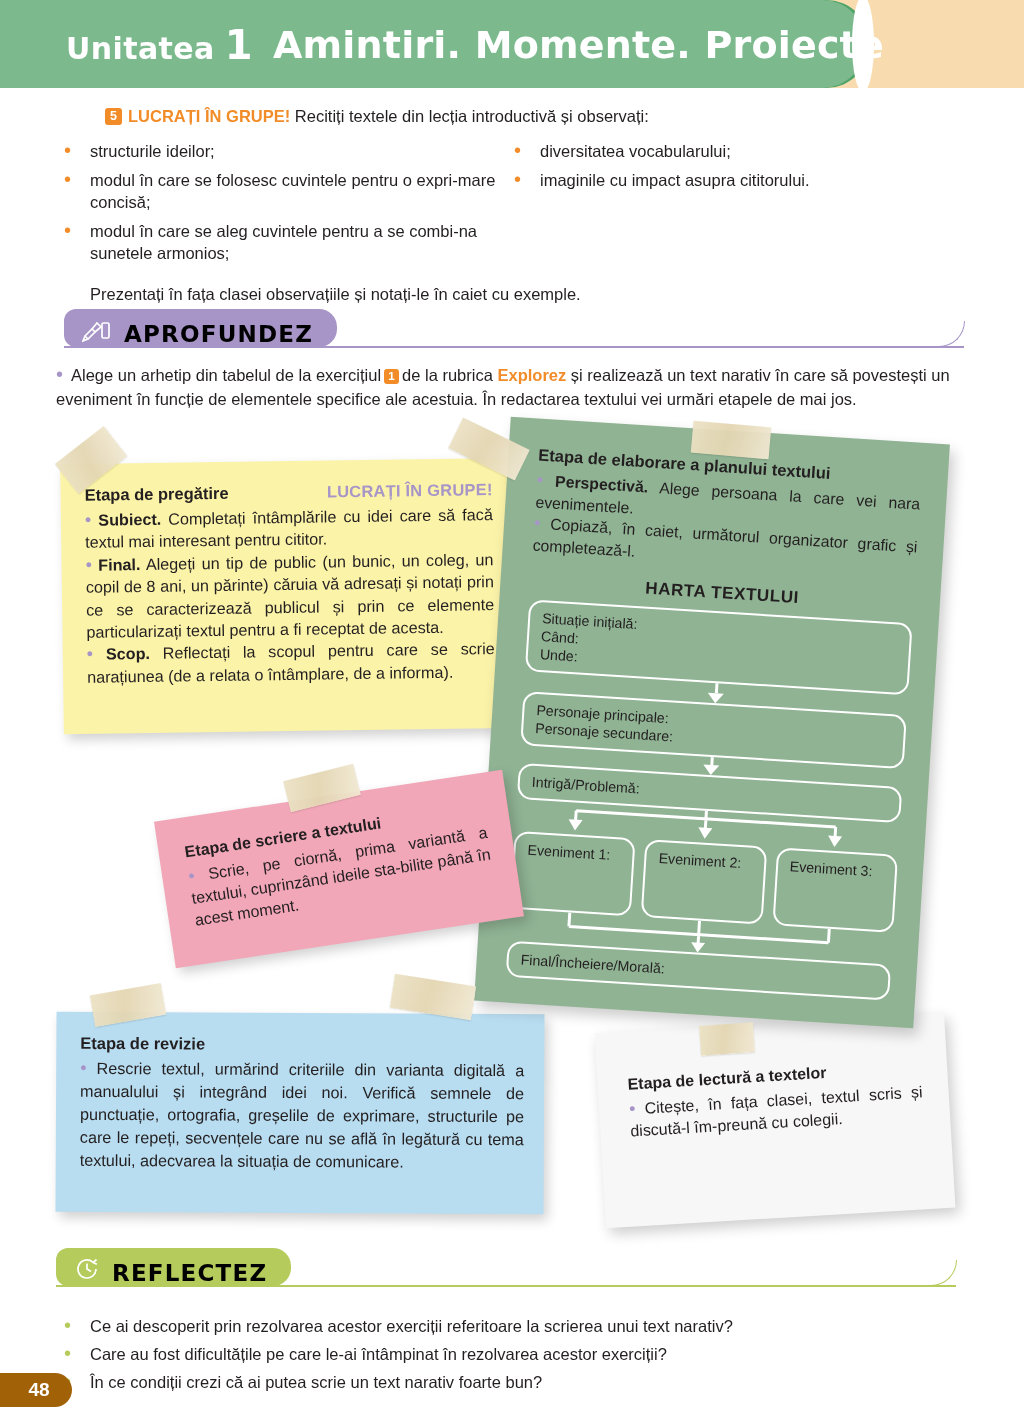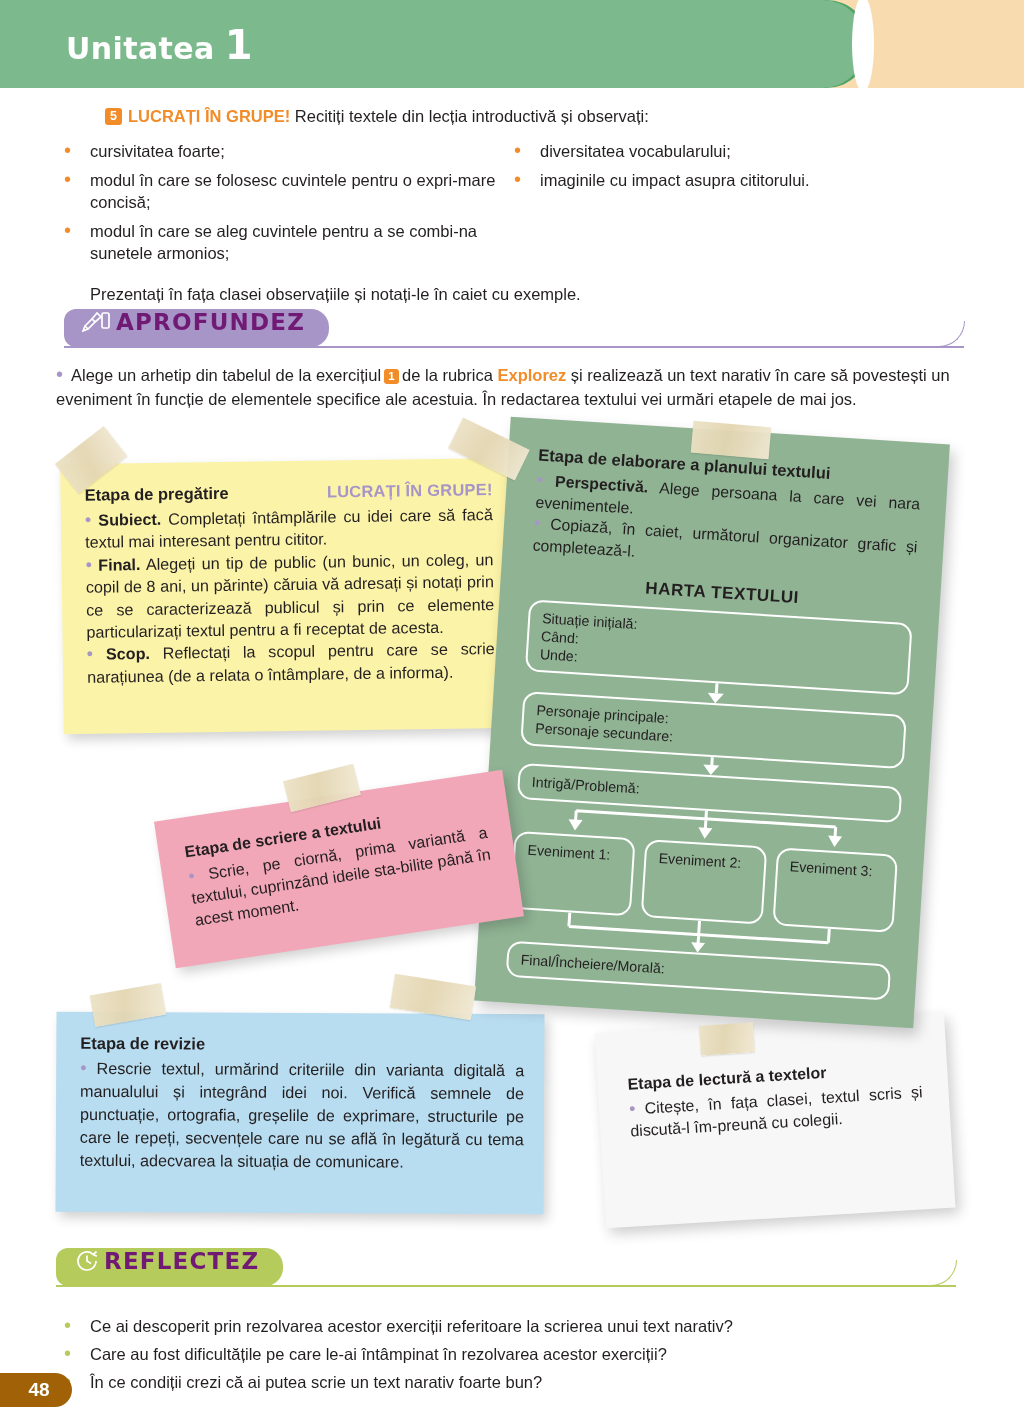--- a/index.html
+++ b/index.html
@@ -58,25 +58,25 @@
   .cols{ display:flex; margin-top:12px; }
   .col{ width:450px; }
   .li{ display:flex; margin-bottom:7px; font-size:16.5px; line-height:22px; }
   .li .dot{ color:#f28c28; font-size:20px; line-height:20px; width:26px; flex:none; }
   .li .txt{ flex:1; }
   .ex5-foot{ margin-top:14px; margin-left:26px; font-size:16.5px; }
 
   
   .banner-wrap{ position:absolute; width:900px; }
   .banner{
-    display:inline-flex; align-items:flex-start; gap:4px;
+    display:inline-flex; align-items:flex-end; gap:12px;
     height:38px; padding:0 24px 0 18px;
     border-top-left-radius:12px; border-top-right-radius:18px;
     border-bottom-right-radius:18px; border-bottom-left-radius:12px;
-    color:#701a75;
+    color:#000000;
   }
   .banner .label{
     font-family:"DejaVu Sans", sans-serif;
     font-weight:bold; font-size:23px; letter-spacing:1.2px;
   }
   .banner-purple{ background:#a795c8; }
   .banner-green{ background:#b5cc5c; }
   .banner-rule{
     position:absolute; left:0; top:37px; width:900px; height:1.6px;
     background:#a795c8;
@@ -224,32 +224,33 @@
 
 <div class="header-wrap">
   <div class="header-peach"></div>
   <div class="header-darkedge"></div>
   <div class="header-green-inner"></div>
   <div class="header-white-gap"></div>
   <div class="header-title">
     <div class="unit-word">
       <span>Unitatea</span><span class="unit-num">1</span>
     </div>
+    <div class="unit-title">Amintiri. Momente. Proiecte</div>
   </div>
 </div>
 
 <div class="ex5">
   <div class="ex5-head">
     <span class="ex5-badge">5</span><span class="ex5-lead">LUCRAȚI ÎN GRUPE!</span><span> Recitiți textele din lecția introductivă și observați:</span>
   </div>
   <div class="cols">
     <div class="col">
       <div class="li">
           <span class="dot">•</span>
-          <span class="txt">cursivitatea foarte;</span>
+          <span class="txt">structurile ideilor;</span>
         </div>
       <div class="li">
           <span class="dot">•</span>
           <span class="txt">modul în care se folosesc cuvintele pentru o expri-mare concisă;</span>
         </div>
       <div class="li">
           <span class="dot">•</span>
           <span class="txt">modul în care se aleg cuvintele pentru a se combi-na sunetele armonios;</span>
         </div>
     </div>

